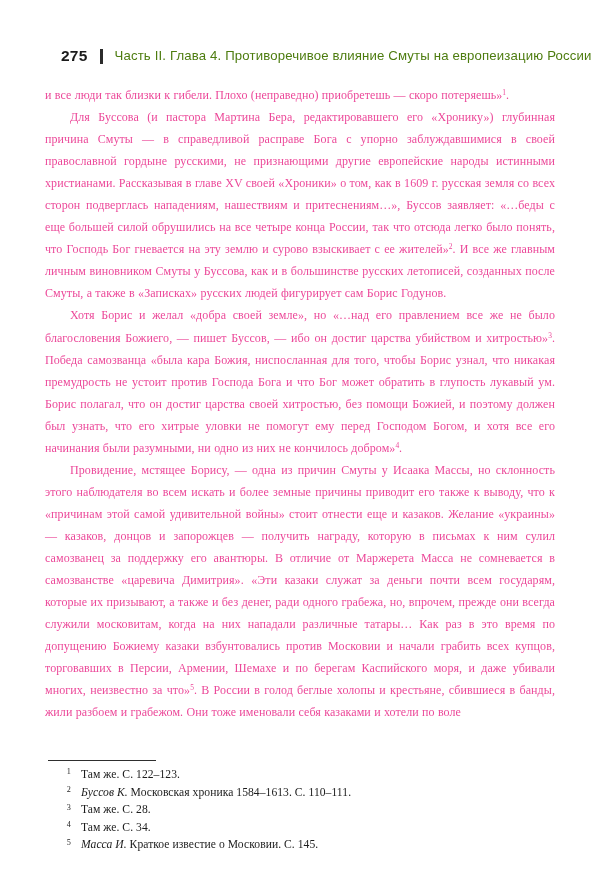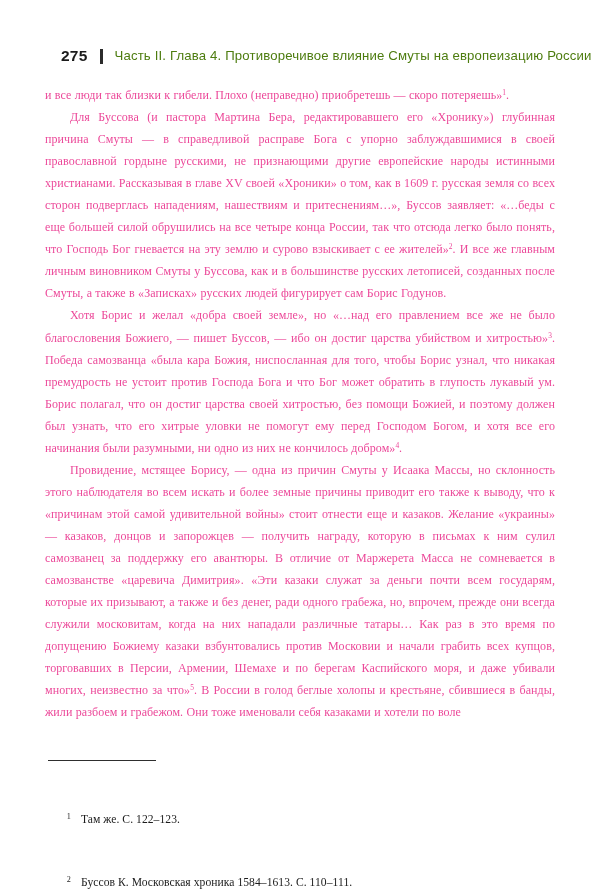--- a/index.html
+++ b/index.html
@@ -112,23 +112,23 @@
     width: 24px;
     text-align: right;
     padding-right: 10px;
     font-size: 8.2px;
     position: relative;
     top: -3.6px;
     color: #272727;
   }
   .fn-text {
     flex: 1;
-    margin-top: 45px;
   }
   .fn-author {
+    font-style: italic;
   }
 </style>
 </head>
 <body>
 
 <div class="page">
 
   <div class="runhead">
     <span class="runhead-pageno">275</span>
     <span class="runhead-rule"></span>

